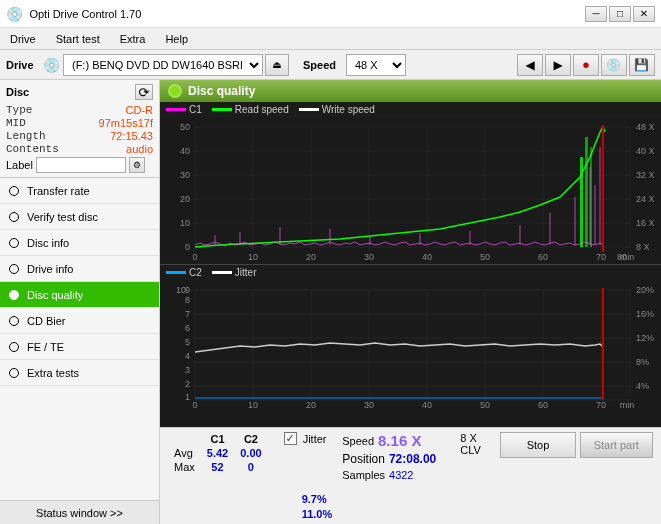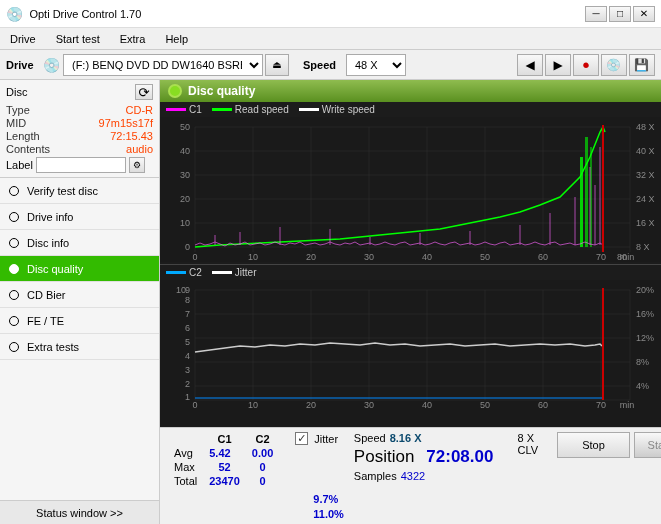--- a/index.html
+++ b/index.html
@@ -107,35 +107,35 @@
 
     
     .disc-info-panel {
       padding: 4px 6px;
       border-bottom: 1px solid #ccc;
     }
     .disc-header {
       display: flex; align-items: center; justify-content: space-between;
       margin-bottom: 4px;
     }
-    .disc-header-title { font-weight: normal; font-size: 11px; }
+    .disc-header-title { font-weight: bold; font-size: 11px; }
     .disc-icon-btn {
       width: 18px; height: 16px;
       border: 1px solid #aaa;
       background: linear-gradient(to bottom, #f8f8f8, #ddd);
       cursor: pointer;
       display: flex; align-items: center; justify-content: center;
     }
     .disc-info-row {
       display: flex;
       justify-content: space-between;
       margin-bottom: 1px;
       font-size: 11px;
     }
-    .disc-info-key { color: #333; }
+    .disc-info-key { color: #333; font-family: Liberation Mono, monospace; }
     .disc-info-val { color: #ff4400; font-size: 11px; }
     .disc-label-row { display: flex; align-items: center; margin-top: 2px; gap: 3px; }
     .disc-label-input {
       border: 1px solid #aaa;
       background: #fff;
       width: 90px;
       height: 16px;
       font-size: 10px;
       padding: 0 2px;
     }
@@ -326,33 +326,39 @@
         <input class="disc-label-input" type="text" value="" style="">
         <button class="disc-label-btn">⚙</button>
       </div>
     </div>
 
     <div class="sidebar-menu">
       <div class="sidebar-item">
         <div class="sidebar-item-icon">
             <div class="circle-icon"></div>
           </div>
+        <span>Transfer rate</span>
+      </div>
+      <div class="sidebar-item">
+        <div class="sidebar-item-icon">
+            <div class="circle-icon"></div>
+          </div>
         <span>Verify test disc</span>
       </div>
       <div class="sidebar-item">
         <div class="sidebar-item-icon">
             <div class="circle-icon"></div>
           </div>
+        <span>Disc info</span>
+      </div>
+      <div class="sidebar-item">
+        <div class="sidebar-item-icon">
+            <div class="circle-icon"></div>
+          </div>
         <span>Drive info</span>
-      </div>
-      <div class="sidebar-item">
-        <div class="sidebar-item-icon">
-            <div class="circle-icon"></div>
-          </div>
-        <span>Disc info</span>
       </div>
       <div class="sidebar-item active">
         <div class="sidebar-item-icon">
             <div class="circle-icon active-icon"></div>
           </div>
         <span>Disc quality</span>
       </div>
       <div class="sidebar-item">
         <div class="sidebar-item-icon">
             <div class="circle-icon"></div>
@@ -562,43 +568,38 @@
         <tr>
           <td style="padding:1px 6px;">Avg</td>
           <td style="padding:1px 6px; text-align:left; color:#0000cc; font-weight:bold;">5.42</td>
           <td style="padding:1px 6px; text-align:center; color:#0000cc; font-weight:bold;">0.00</td>
         </tr>
         <tr>
           <td style="padding:1px 6px;">Max</td>
           <td style="padding:1px 6px; text-align:center; color:#0000cc; font-weight:bold;">52</td>
           <td style="padding:1px 6px; text-align:center; color:#0000cc; font-weight:bold;">0</td>
         </tr>
-        <tr>
-          <td style="padding:1px 6px;">Total</td>
-          <td style="padding:1px 6px; text-align:center; color:#0000cc; font-weight:bold;">23470</td>
-          <td style="padding:1px 6px; text-align:center; color:#0000cc; font-weight:bold;">0</td>
-        </tr>
       </tbody>
         </table>
 
       <div style="display:flex; flex-direction:column; gap:3px; margin-left:6px;">
         <div class="jitter-row">
           <div class="checkbox-icon" style="color:#333;">✓</div>
           <span>Jitter</span>
         </div>
         <div style="font-size:11px; padding-left:18px; color:#0000cc; font-weight:bold;margin-top:45px;">9.7%</div>
         <div style="font-size:11px; padding-left:18px; color:#0000cc; font-weight:bold;">11.0%</div>
       </div>
 
       <div style="display:flex; flex-direction:column; gap:3px; margin-left:auto;">
         <div style="display:flex; align-items:center; gap:4px; font-size:11px;">
           <span>Speed</span>
-          <span style="color:#0c4a6e; font-weight:bold; font-size:11px;">8.16 X</span>
+          <span style="color:#8b5cf6; font-weight:bold; font-size:15px;">8.16 X</span>
         </div>
-        <div style="display:flex; align-items:flex-start; gap:12px; font-size:17px;">
+        <div style="display:flex; align-items:flex-start; gap:4px; font-size:12px;">
           <span>Position</span>
           <span style="color:#0000cc; font-weight:bold;">72:08.00</span>
         </div>
         <div style="display:flex; align-items:center; gap:4px; font-size:11px;">
           <span>Samples</span>
           <span style="color:#0000cc; font-weight:normal;">4322</span>
         </div>
       </div>
 
       <div class="buttons-col" style="margin-left:6px;">

